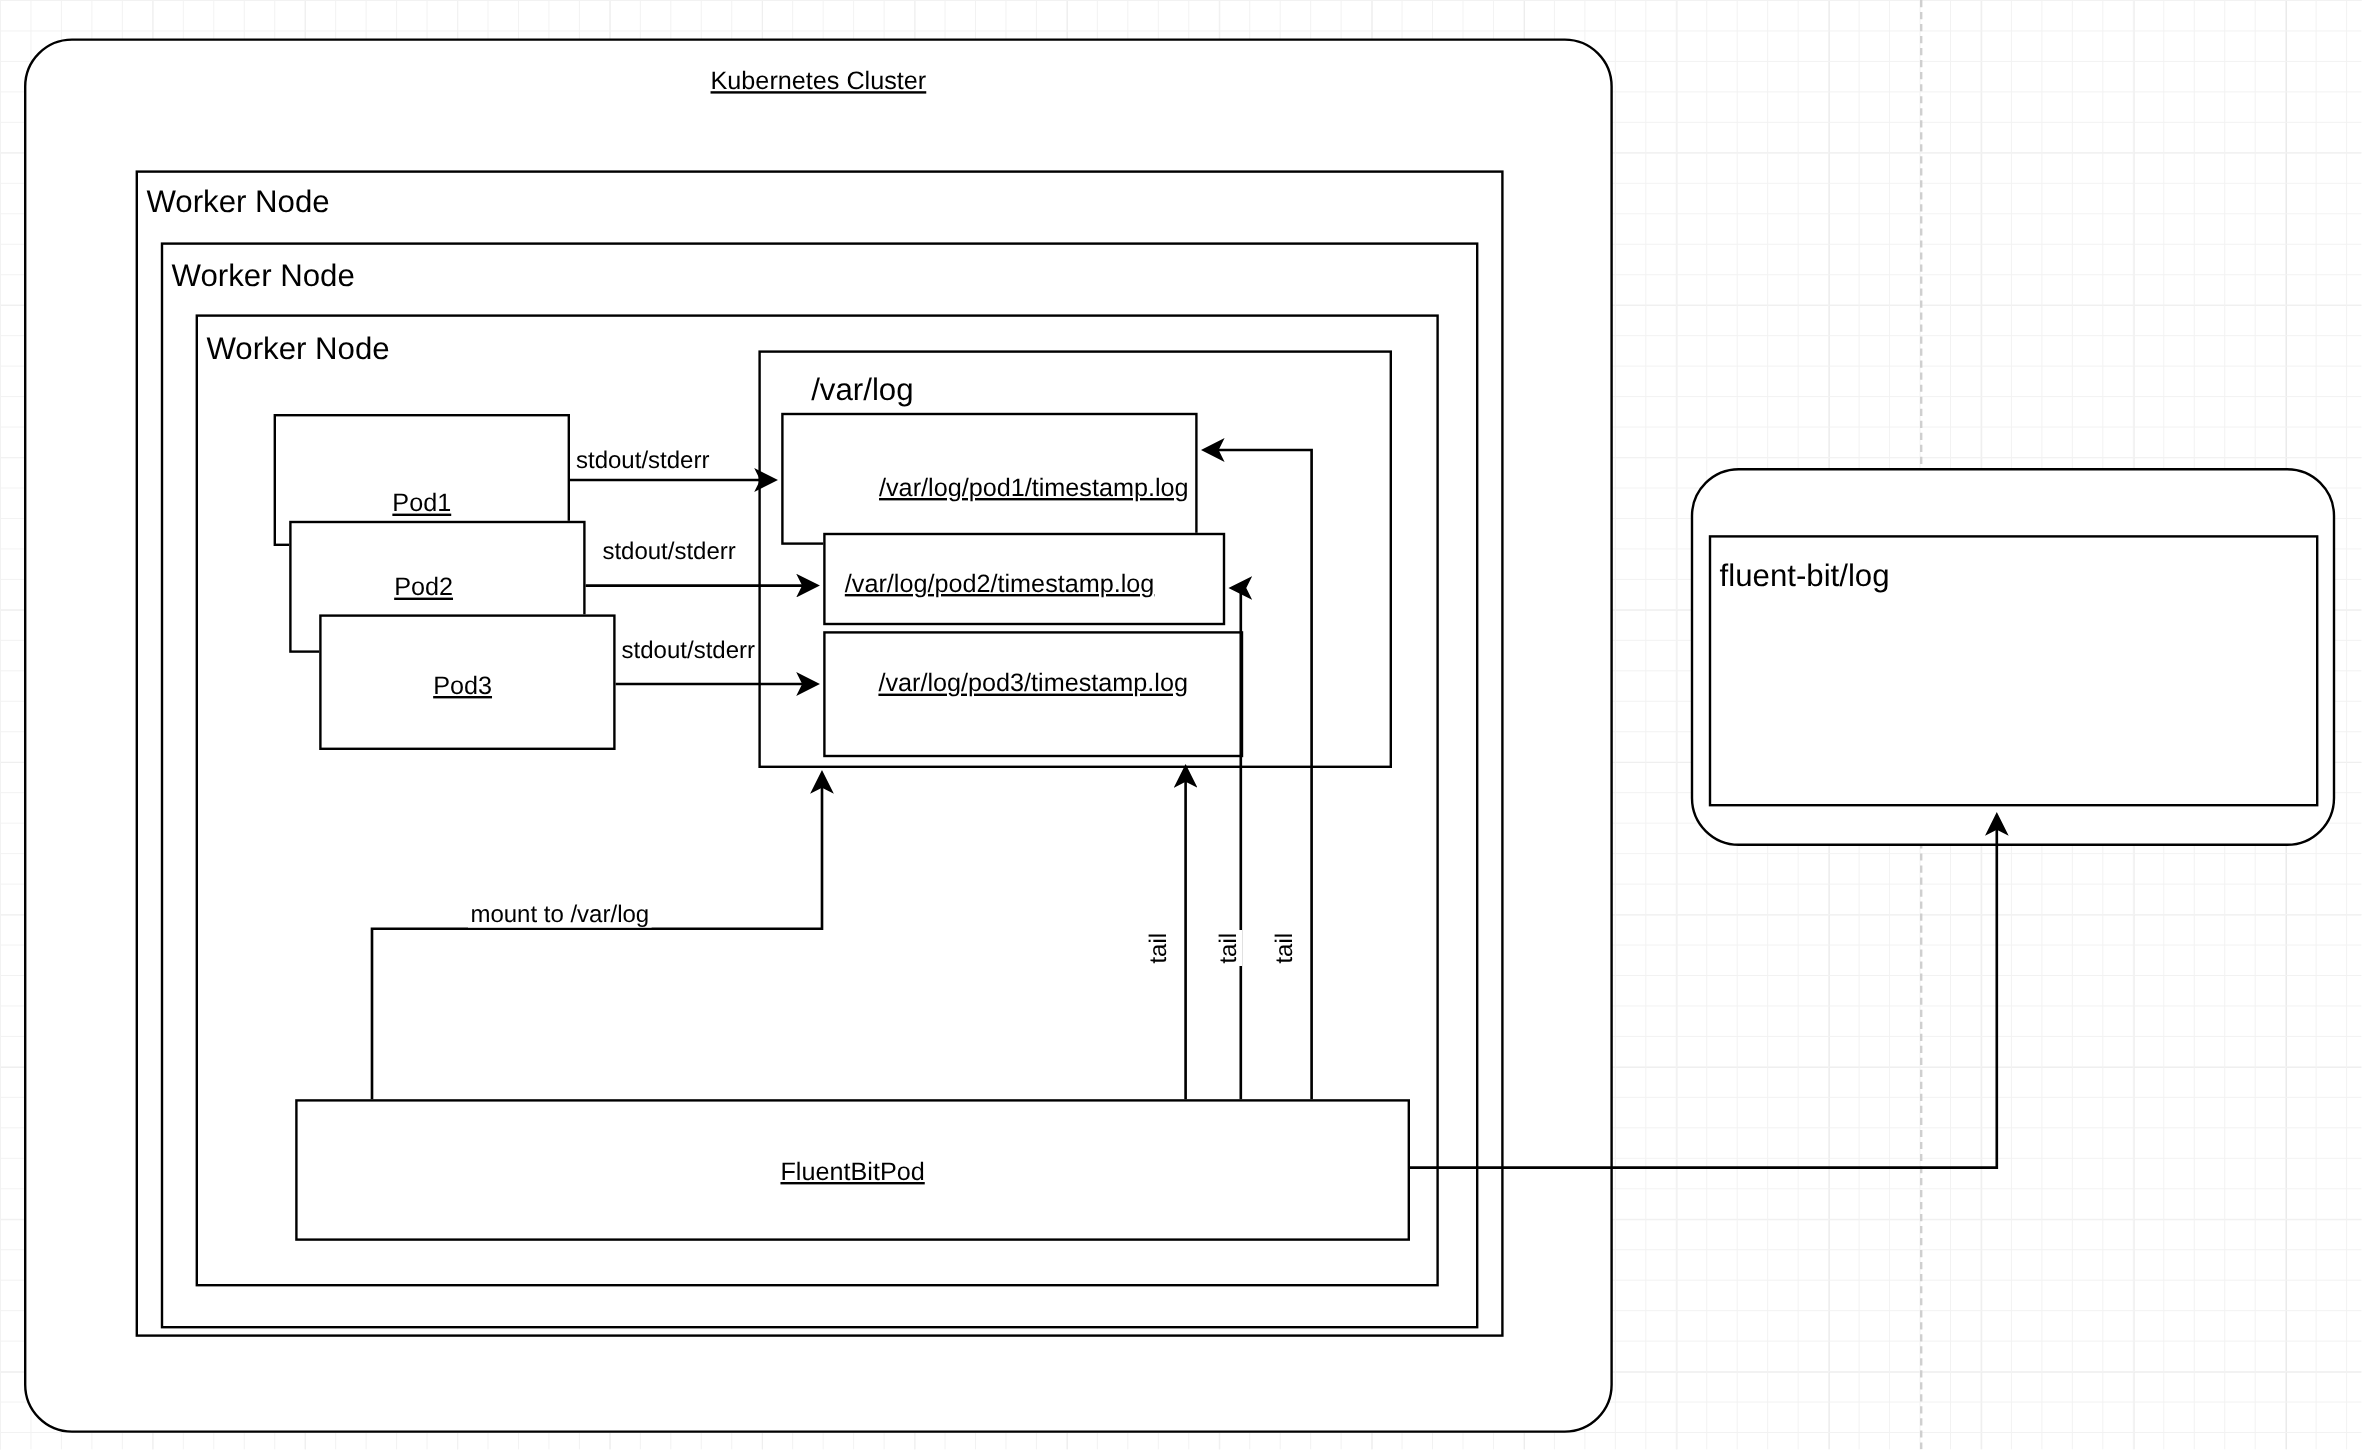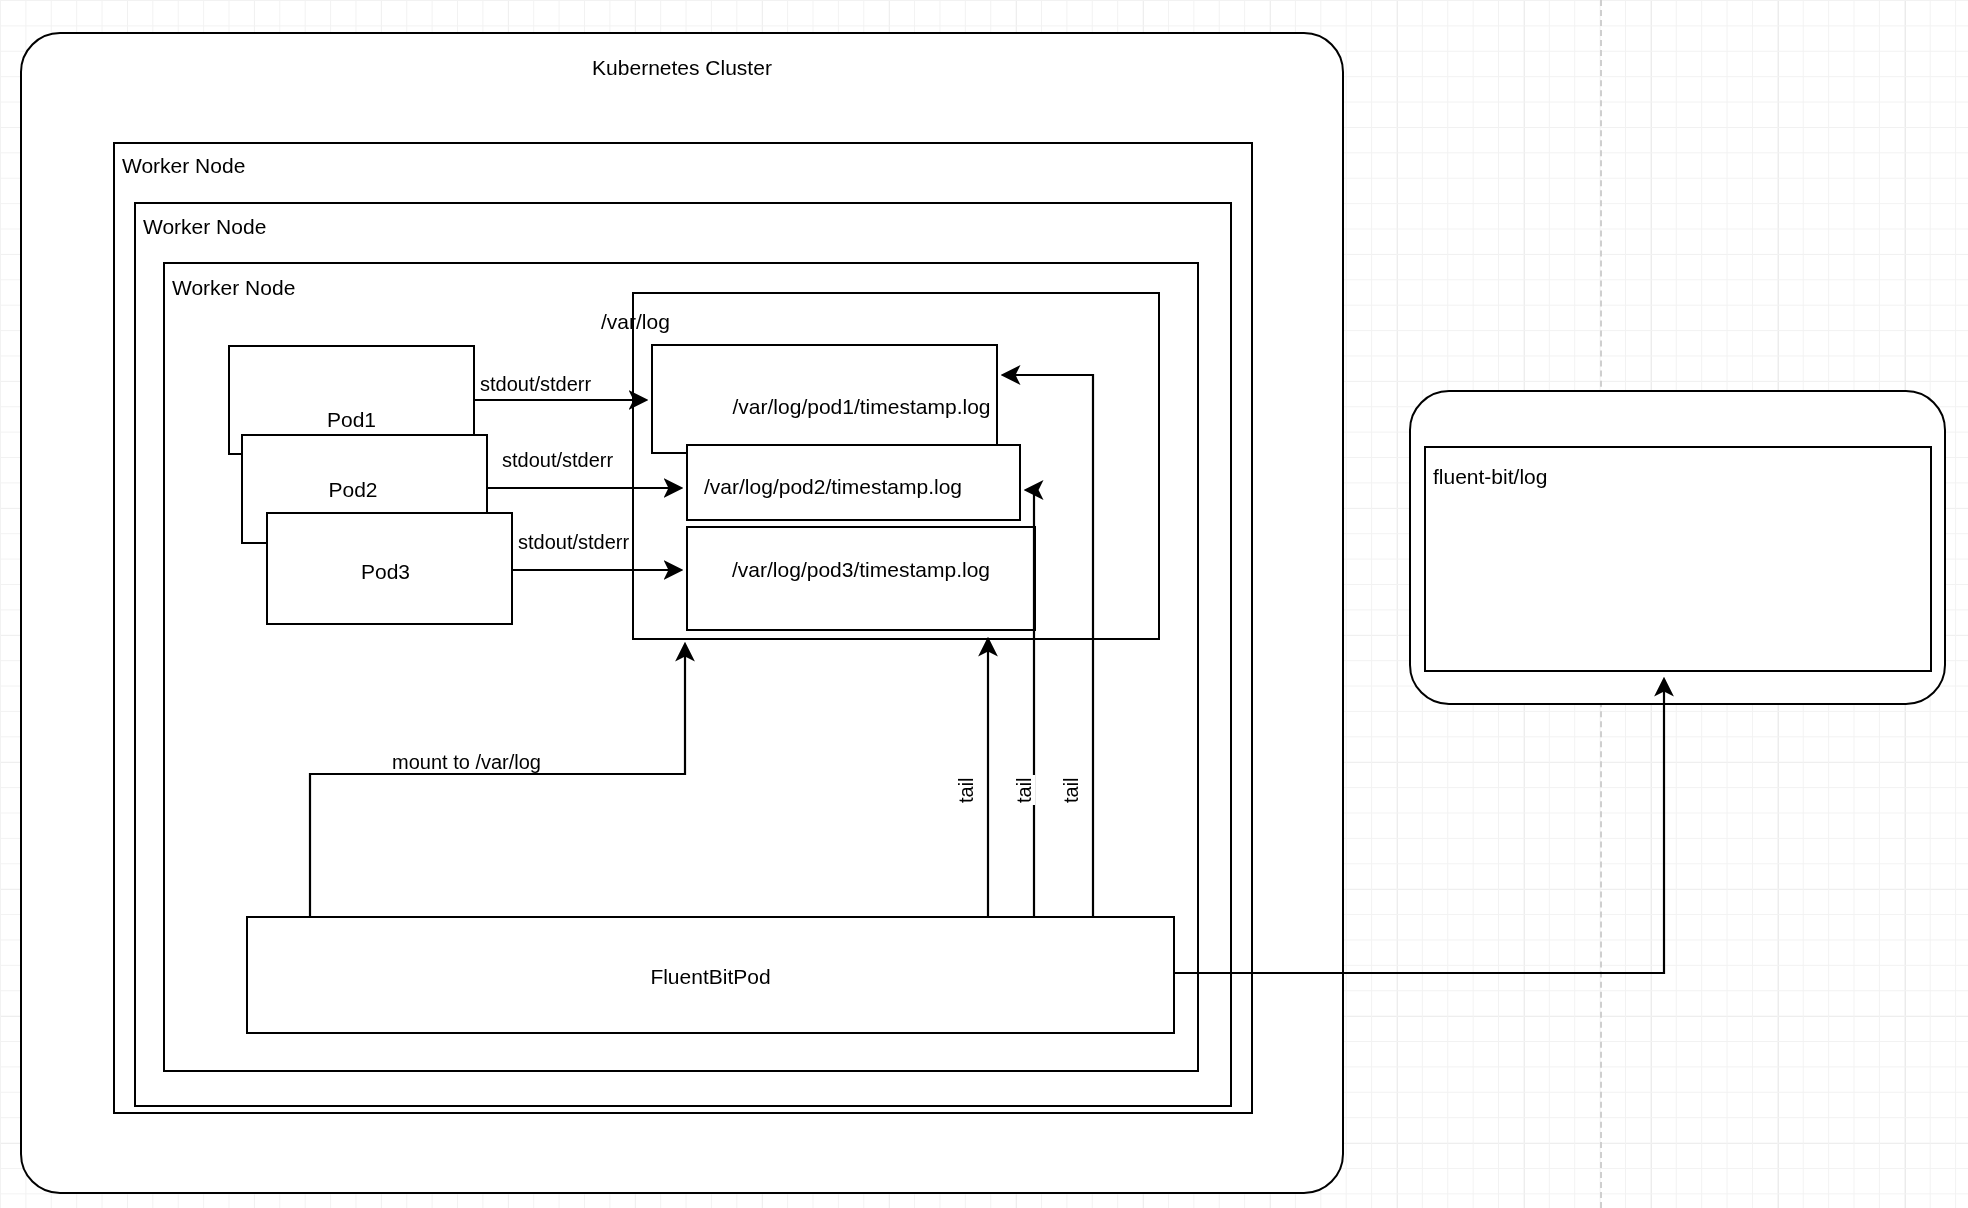--- a/index.html
+++ b/index.html
@@ -47,24 +47,25 @@
   }
   .label-center {
     position: absolute;
     left: 0;
     right: 0;
     text-align: center;
     font-size: 21px;
     color: #000000;
     line-height: 1.15;
     white-space: nowrap;
+    text-decoration: underline;
   }
   .label-tl {
     position: absolute;
-    font-size: 21px;
+    font-size: 26px;
     color: #000000;
     line-height: 1.15;
     white-space: nowrap;
   }
   .edge-label {
     position: absolute;
     font-size: 20px;
     color: #000000;
     background: #ffffff;
     padding: 0 2px;
@@ -90,21 +91,21 @@
   <div class="node" style="left:113px; top:142px; width:1140px; height:972px;"></div>
   <div class="label-tl" style="left:122px; top:154px;">Worker Node</div>
 
   <div class="node" style="left:134px; top:202px; width:1098px; height:905px;"></div>
   <div class="label-tl" style="left:143px; top:215px;">Worker Node</div>
 
   <div class="node" style="left:163px; top:262px; width:1036px; height:810px;"></div>
   <div class="label-tl" style="left:172px; top:276px;">Worker Node</div>
 
   <div class="node" style="left:632px; top:292px; width:528px; height:348px;"></div>
-  <div class="label-tl" style="left:601px; top:310px;">/var/log</div>
+  <div class="label-tl" style="left:676px; top:310px;">/var/log</div>
 
   <div class="node" style="left:228px; top:345px; width:247px; height:110px;"></div>
   <div class="label-center" style="left:228px; width:247px; top:408px;">Pod1</div>
 
   <div class="node" style="left:241px; top:434px; width:247px; height:110px;"></div>
   <div class="label-center" style="left:241px; width:224px; top:478px;">Pod2</div>
 
   <div class="node" style="left:266px; top:512px; width:247px; height:113px;"></div>
   <div class="label-center" style="left:266px; width:239px; top:560px;">Pod3</div>
 

